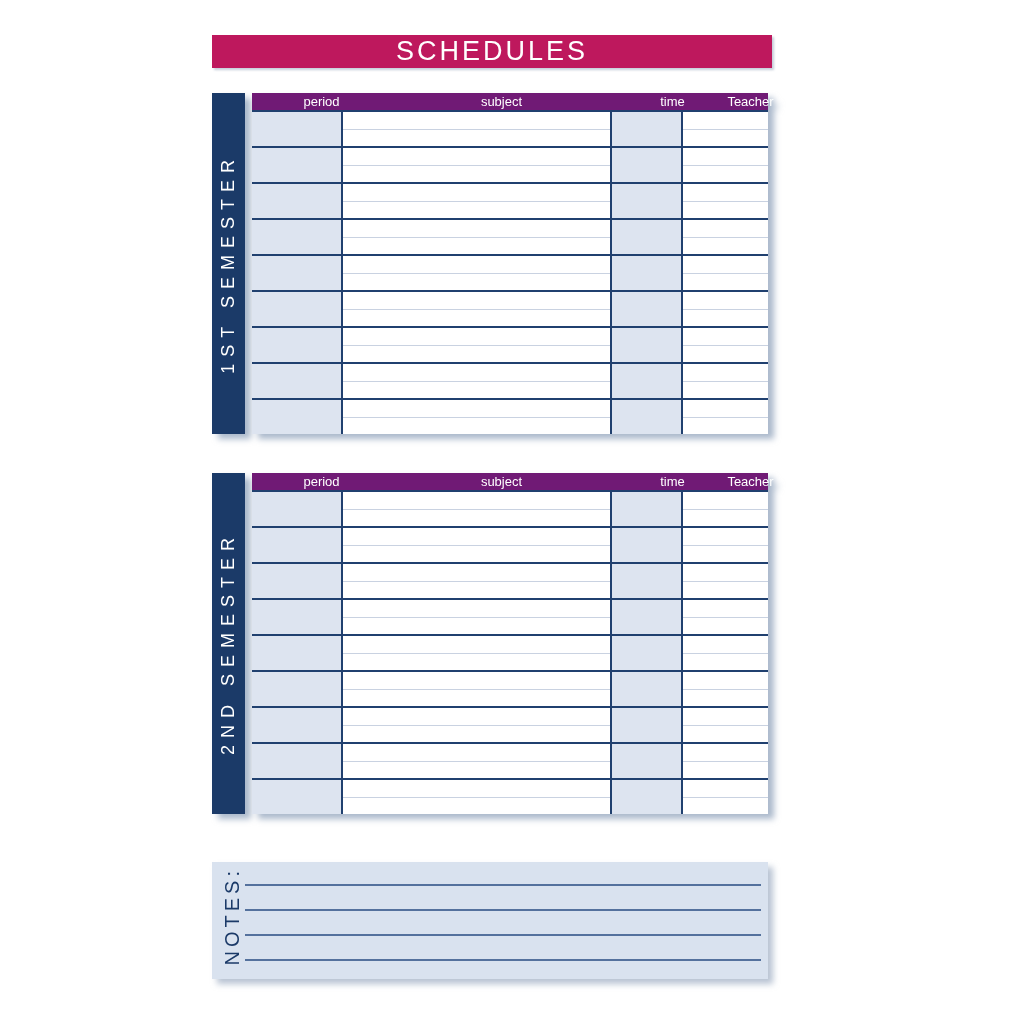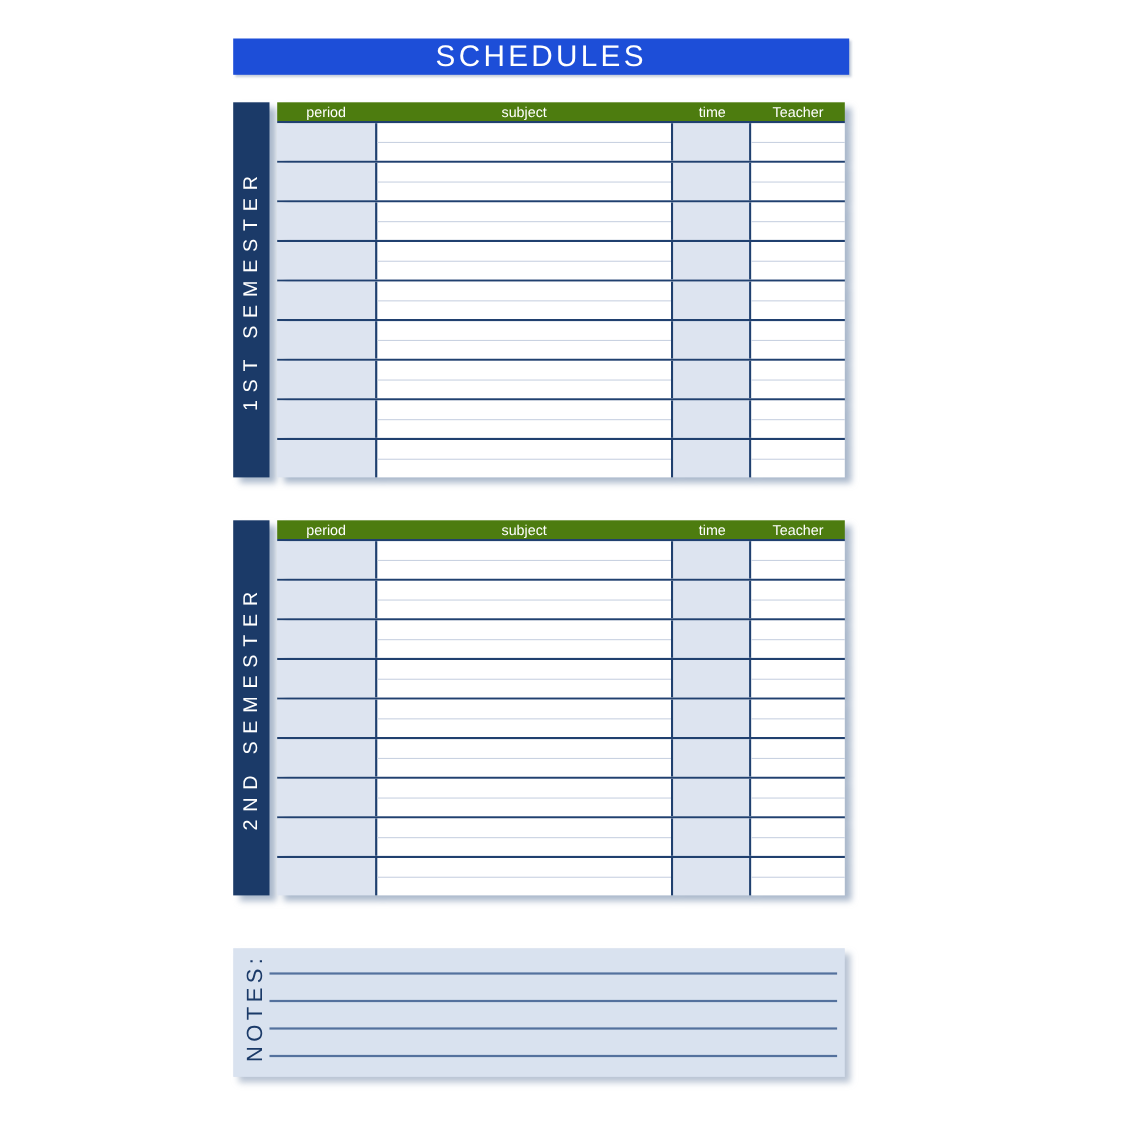--- a/index.html
+++ b/index.html
@@ -4,21 +4,21 @@
 <style>
   html,body { margin:0; padding:0; background:#ffffff; }
   .page {
     position:relative; width:1024px; height:1024px; background:#ffffff;
     font-family:"Liberation Sans", sans-serif; overflow:hidden;
   }
 
   
   .title-bar {
     position:absolute; left:212px; top:35px; width:560px; height:33px;
-    background:#1d4ed8; color:#ffffff;
+    background:#be185d; color:#ffffff;
     display:flex; align-items:center; justify-content:center;
     font-size:27px; letter-spacing:3px; font-weight:400;
     filter:drop-shadow(2px 2px 1px rgba(150,164,185,0.55));
   }
 
   
   .schedule {
     position:absolute; left:212px; width:556px; height:341px;
     filter:drop-shadow(6px 5px 3px rgba(125,146,175,0.65));
   }
@@ -30,21 +30,21 @@
     background:#1b3a68; display:flex; align-items:center; justify-content:center;
   }
   .vtext {
     writing-mode:vertical-rl; transform:rotate(180deg);
     color:#ffffff; font-size:18px; letter-spacing:7px; white-space:nowrap;
   }
 
   .table { position:absolute; left:40px; top:0; width:516px; height:341px; }
   .thead {
     display:grid; grid-template-columns:89px 271px 71px 85px;
-    height:17px; background:#4d7c0f; color:#ffffff;
+    height:17px; background:#701a75; color:#ffffff;padding-left:25px;
   }
   .th { display:flex; align-items:center; justify-content:center; font-size:13px; }
 
   .trow {
     display:grid; grid-template-columns:89px 271px 71px 85px;
     height:36px; box-sizing:border-box; border-top:2px solid #20406f;
   }
   .td { position:relative; box-sizing:border-box; }
   .col-period  { background:#dde4f0; }
   .col-subject { background:#ffffff; border-left:2px solid #20406f; border-right:2px solid #20406f; }

